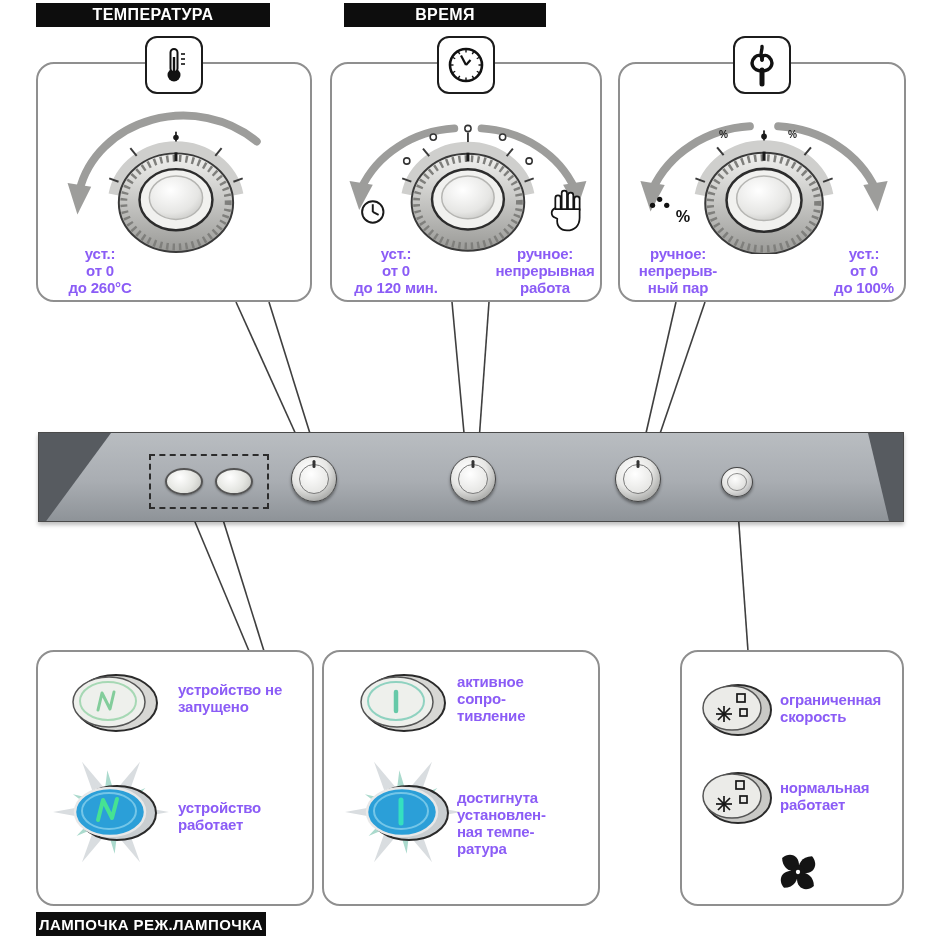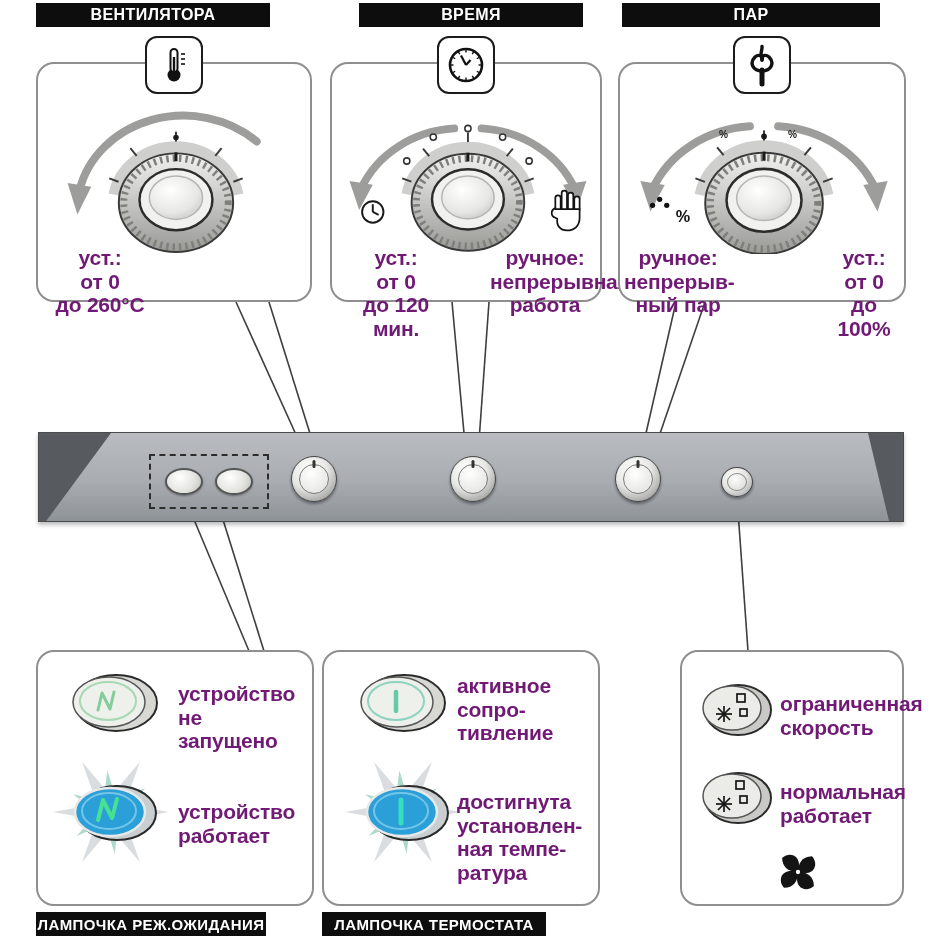--- a/index.html
+++ b/index.html
@@ -15,21 +15,21 @@
   .callout {
     position:absolute; background:#fff; border:2px solid #8f8f8f; border-radius:18px;
   }
   .icon-sq {
     position:absolute; width:58px; height:58px; background:#fff;
     border:2.5px solid #1c1c1c; border-radius:12px;
     display:flex; align-items:center; justify-content:center; z-index:5;
   }
   .knob-art { position:absolute; left:0; top:38px; width:100%; height:152px; }
   .lbl {
-    position:absolute; font-size:21px; font-weight:bold; color:#701a75;
+    position:absolute; font-size:15px; font-weight:bold; color:#8b5cf6;
     line-height:1.13; white-space:pre-line; letter-spacing:-.2px;
   }
   .overlay { position:absolute; left:0; top:0; width:941px; height:941px; pointer-events:none; }
   .panel {
     position:absolute; left:38px; top:432px; width:866px; height:90px;
     background:linear-gradient(#b9bdc1 0%, #a9adb2 55%, #8e9398 100%);
     border:1px solid #4a4a4a; box-shadow:0 3px 4px rgba(0,0,0,.25);
   }
   .bevel { position:absolute; top:0; height:100%; background:#575b60; }
   .bevel.bl { left:0; width:120px; clip-path:polygon(0 0, 60% 0, 6% 100%, 0 100%); }
@@ -95,23 +95,22 @@
       <line x1="220" y1="510" x2="264" y2="651"></line>
       <line x1="737" y1="497" x2="748" y2="651"></line>
     </g>
     <g fill="#2e2e2e">
       <circle cx="313" cy="449" r="2"></circle>
       <circle cx="472" cy="449" r="2"></circle>
       <circle cx="637" cy="449" r="2"></circle>
     </g>
   </svg>
 
-  <div class="hdr" style="left:36px;top:3px;width:234px">ВЕНТИЛЯТОРА</div>
-  <div class="hdr" style="left:359px;top:3px;width:224px">ВРЕМЯ</div>
-  <div class="hdr" style="left:622px;top:3px;width:258px">ПАР</div>
+  <div class="hdr" style="left:36px;top:3px;width:234px">ТЕМПЕРАТУРА</div>
+  <div class="hdr" style="left:344px;top:3px;width:202px">ВРЕМЯ</div>
 
   <div class="callout" style="left:36px;top:62px;width:276px;height:240px">
     <svg class="knob-art" viewBox="0 0 276 150" preserveAspectRatio="xMidYMid meet">
       <path d="M 222 38 A 108 96 0 0 0 42 88" fill="none" stroke="#9d9d9b" stroke-width="8" stroke-linecap="round"></path>
       <polygon points="30,80 54,84 40,112" fill="#9d9d9b"></polygon>
       <path d="M78 92 A 63 58 0 0 1 202 92" fill="none" stroke="#cfcfcd" stroke-width="13"></path>
       <g stroke="#3a3a3a" stroke-width="2">
         <line x1="140" y1="38" x2="140" y2="28"></line>
         <line x1="100.1" y1="52.5" x2="93.7" y2="44.8"></line>
         <line x1="179.9" y1="52.5" x2="186.3" y2="44.8"></line>
@@ -351,16 +350,15 @@
     <svg class="abs" style="left:88px;top:192px" width="56" height="56" viewBox="0 0 60 60">
       <path id="fanblade" d="M30 29 C22 31 13 26 13 15 C21 8 32 12 31 24 Z" fill="#141414"></path>
       <use href="#fanblade" transform="rotate(90 30 30)"></use>
       <use href="#fanblade" transform="rotate(180 30 30)"></use>
       <use href="#fanblade" transform="rotate(270 30 30)"></use>
       <circle cx="30" cy="30" r="7.5" fill="#141414"></circle>
       <circle cx="30" cy="30" r="2.3" fill="#ffffff"></circle>
     </svg>
   </div>
 
-  <div class="hdr" style="left:36px;top:912px;width:230px;font-size:15px">ЛАМПОЧКА РЕЖ.ОЖИДАНИЯ</div>
-  <div class="hdr" style="left:322px;top:912px;width:224px;font-size:15px">ЛАМПОЧКА ТЕРМОСТАТА</div>
+  <div class="hdr" style="left:36px;top:912px;width:230px;font-size:15px">ЛАМПОЧКА РЕЖ.ЛАМПОЧКА</div>
 
 </div>
 
 </body></html>

